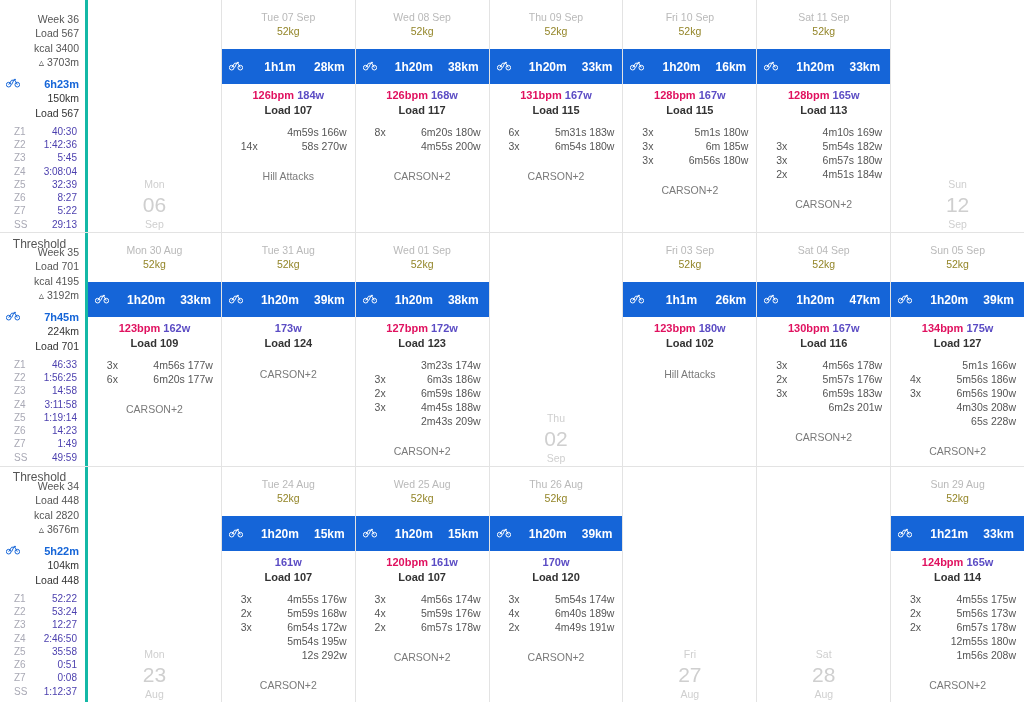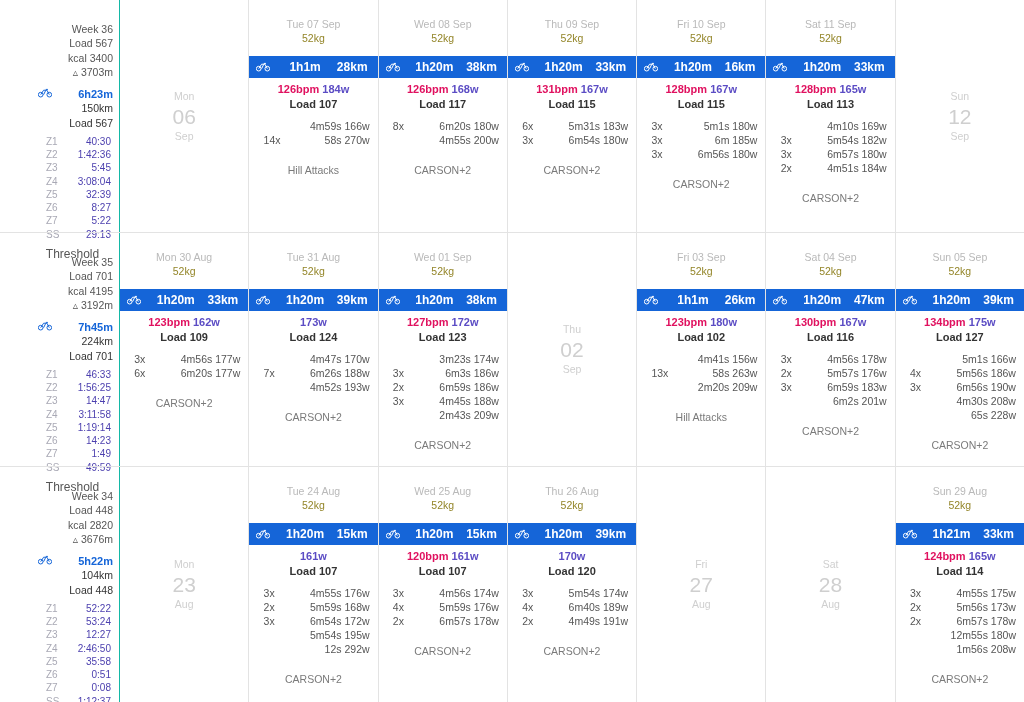--- a/index.html
+++ b/index.html
@@ -25,25 +25,24 @@
   .week-row:first-child{border-top:none;}
   .week-row.r1{height:232px;}
   .week-row.r2{height:234px;}
   .week-row.r3{height:236px;}
 
   
   .week-summary{
     width:88px;
     flex:0 0 88px;
     box-sizing:border-box;
-    border-right:1px solid #14b8a6;
-    padding:22px 6px 0 4px;
+    border-right:3px solid #14b8a6;
+    padding:12px 6px 0 4px;
     text-align:right;
     position:relative;
-    margin-left:32px;
   }
   .ws-line{
     font-size:10.5px;
     color:#555;
     line-height:14.3px;
     white-space:nowrap;
   }
   .ws-sport{
     margin-top:8px;
     line-height:14.3px;
@@ -89,35 +88,35 @@
     display:flex;
     flex-direction:column;
     align-items:stretch;
     min-width:0;
   }
   .day:last-child{border-right:none;}
   .day-head{
     text-align:center;
     color:#b9b9b9;
     font-size:10.5px;
-    padding-top:17px;
+    padding-top:10px;
     line-height:14px;
     white-space:nowrap;
   }
   .weight{
     text-align:center;
     color:#938528;
     font-size:10.5px;
     line-height:15px;
     padding-bottom:10px;
   }
   .act-bar{
     background:#1565d8;
     color:#ffffff;
-    height:22px;
+    height:35px;
     display:flex;
     align-items:center;
     font-weight:bold;
     font-size:12px;
     padding:0 6px 0 4px;
     box-sizing:border-box;
   }
   .act-bar .bike{
     font-size:13px;
     line-height:13px;
@@ -170,21 +169,21 @@
     color:#7a7a7a;
     font-size:10.5px;
     margin-top:16px;
     line-height:14px;
   }
   .empty-date{
     flex:1 1 auto;
     display:flex;
     flex-direction:column;
     align-items:center;
-    justify-content:center;
+    justify-content:flex-end;
     color:#cfcfcf;
   }
   .empty-date .dow{font-size:10.5px;line-height:15px;}
   .empty-date .dnum{font-size:21px;line-height:25px;color:#cfcfcf;}
   .empty-date .mon{font-size:10.5px;line-height:15px;}
 </style>
 </head>
 <body>
 
 <div class="calendar">
@@ -427,21 +426,21 @@
           <div class="zrow">
             <span class="zlabel">Z1</span>
             <span class="zval">46:33</span>
           </div>
           <div class="zrow">
             <span class="zlabel">Z2</span>
             <span class="zval">1:56:25</span>
           </div>
           <div class="zrow">
             <span class="zlabel">Z3</span>
-            <span class="zval">14:47</span>
+            <span class="zval">14:58</span>
           </div>
           <div class="zrow">
             <span class="zlabel">Z4</span>
             <span class="zval">3:11:58</span>
           </div>
           <div class="zrow">
             <span class="zlabel">Z5</span>
             <span class="zval">1:19:14</span>
           </div>
           <div class="zrow">
@@ -497,34 +496,20 @@
                 <circle cx="19.4" cy="12.2" r="4"></circle>
                 <path d="M4.6 12.2 L9.6 4.6 L15.4 4.6 L19.4 12.2" stroke-linejoin="round"></path>
                 <path d="M9.6 12.2 L13.4 4.6"></path>
                 <path d="M13.4 3.2 L17.0 3.2"></path>
               </svg></span>
             <span class="dur">1h20m</span>
             <span class="dist">39km</span>
           </div>
           <div class="metrics"><span class="pw">173w</span></div>
           <div class="load">Load 124</div>
-          <div class="intervals">
-            <div class="ivrow">
-              <span class="rep"></span>
-              <span class="body">4m47s 170w</span>
-            </div>
-            <div class="ivrow">
-              <span class="rep">7x</span>
-              <span class="body">6m26s 188w</span>
-            </div>
-            <div class="ivrow">
-              <span class="rep"></span>
-              <span class="body">4m52s 193w</span>
-            </div>
-          </div>
           <div class="workout-name">CARSON+2</div>
         </div>
         <div class="day">
           <div class="day-head">Wed 01 Sep</div>
           <div class="weight">52kg</div>
           <div class="act-bar">
             <span class="bike"><svg width="14" height="11" viewBox="0 0 24 17" fill="none" stroke="#ffffff" stroke-width="1.7">
                 <circle cx="4.6" cy="12.2" r="4"></circle>
                 <circle cx="19.4" cy="12.2" r="4"></circle>
                 <path d="M4.6 12.2 L9.6 4.6 L15.4 4.6 L19.4 12.2" stroke-linejoin="round"></path>
@@ -576,34 +561,20 @@
                 <circle cx="19.4" cy="12.2" r="4"></circle>
                 <path d="M4.6 12.2 L9.6 4.6 L15.4 4.6 L19.4 12.2" stroke-linejoin="round"></path>
                 <path d="M9.6 12.2 L13.4 4.6"></path>
                 <path d="M13.4 3.2 L17.0 3.2"></path>
               </svg></span>
             <span class="dur">1h1m</span>
             <span class="dist">26km</span>
           </div>
           <div class="metrics"><span class="bpm">123bpm</span> <span class="pw">180w</span></div>
           <div class="load">Load 102</div>
-          <div class="intervals">
-            <div class="ivrow">
-              <span class="rep"></span>
-              <span class="body">4m41s 156w</span>
-            </div>
-            <div class="ivrow">
-              <span class="rep">13x</span>
-              <span class="body">58s 263w</span>
-            </div>
-            <div class="ivrow">
-              <span class="rep"></span>
-              <span class="body">2m20s 209w</span>
-            </div>
-          </div>
           <div class="workout-name">Hill Attacks</div>
         </div>
         <div class="day">
           <div class="day-head">Sat 04 Sep</div>
           <div class="weight">52kg</div>
           <div class="act-bar">
             <span class="bike"><svg width="14" height="11" viewBox="0 0 24 17" fill="none" stroke="#ffffff" stroke-width="1.7">
                 <circle cx="4.6" cy="12.2" r="4"></circle>
                 <circle cx="19.4" cy="12.2" r="4"></circle>
                 <path d="M4.6 12.2 L9.6 4.6 L15.4 4.6 L19.4 12.2" stroke-linejoin="round"></path>

